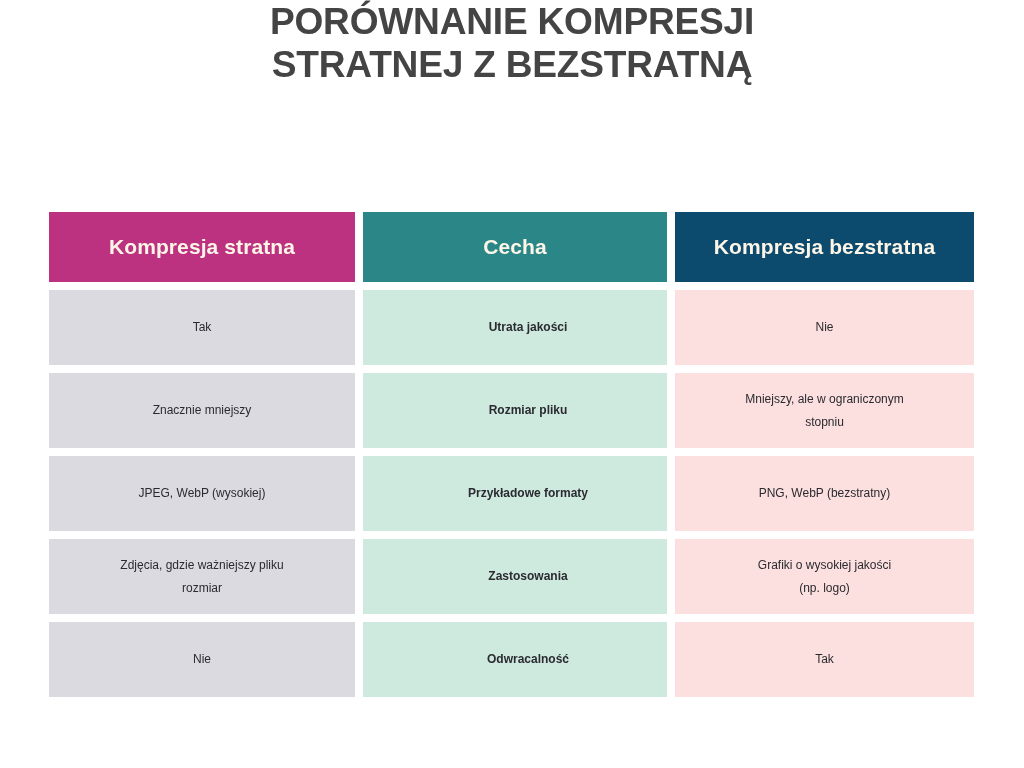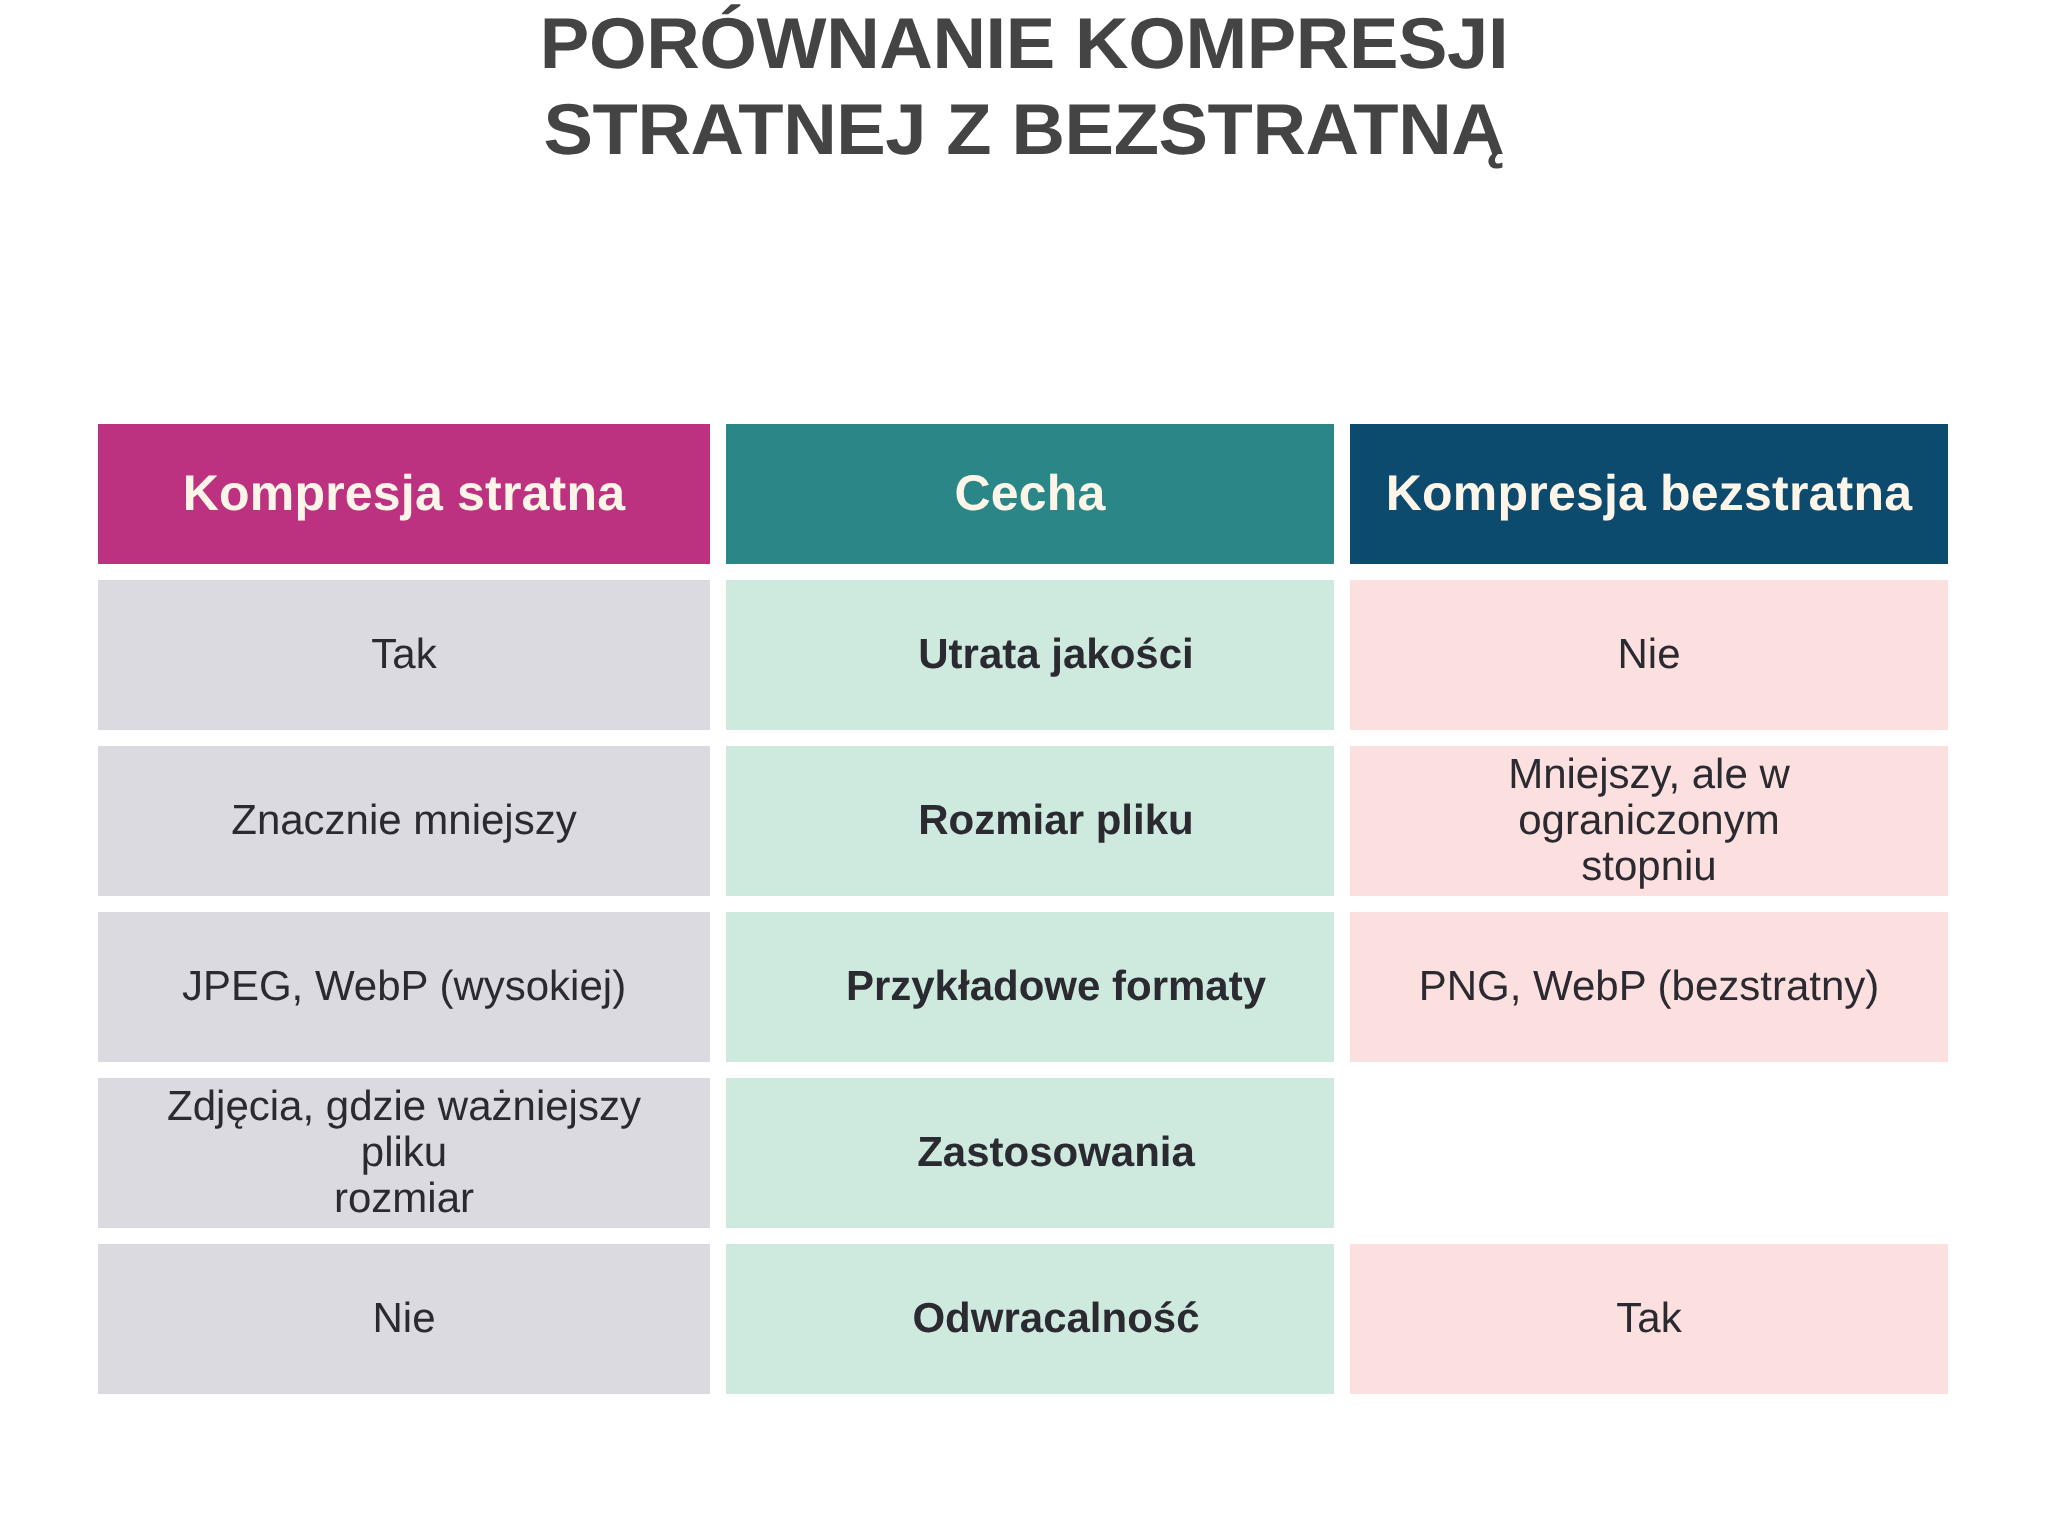--- a/index.html
+++ b/index.html
@@ -63,34 +63,34 @@
     padding: 6px 14px;
   }
 
   .col-1 { width: 306px; flex: 0 0 306px; }
   .col-2 { width: 304px; flex: 0 0 304px; }
   .col-3 { width: 299px; flex: 0 0 299px; }
 
   
   .header-row .cell {
     height: 70px;
-    font-size: 25px;
+    font-size: 21px;
     font-weight: 700;
     color: #fdf6e8;
     letter-spacing: 0.1px;
   }
 
   .header-row .col-1 { background: #bd3280; }
   .header-row .col-2 { background: #2b8688; }
   .header-row .col-3 { background: #0c4a6e; }
 
   
   .body-row .cell {
     height: 75px;
-    font-size: 21px;
+    font-size: 12px;
     line-height: 23px;
     color: #2a2a30;
     font-weight: 400;
   }
 
   .body-row .col-1 { background: #dcdae1; }
   .body-row .col-2 { background: #cee9de; font-weight: 700; padding-left: 40px; }
   .body-row .col-3 { background: #fce0df; }
 
   .cell span { display: block; white-space: pre-line; }
@@ -157,20 +157,24 @@
     </div>
 
     <div class="row body-row">
       <div class="cell col-1">
         <span>Zdjęcia, gdzie ważniejszy pliku
 rozmiar</span>
       </div>
       <div class="cell col-2">
         <span>Zastosowania</span>
       </div>
+      <div class="cell col-3">
+        <span>Grafiki o wysokiej jakości
+(np. logo)</span>
+      </div>
     </div>
 
     <div class="row body-row">
       <div class="cell col-1">
         <span>Nie</span>
       </div>
       <div class="cell col-2">
         <span>Odwracalność</span>
       </div>
       <div class="cell col-3">

